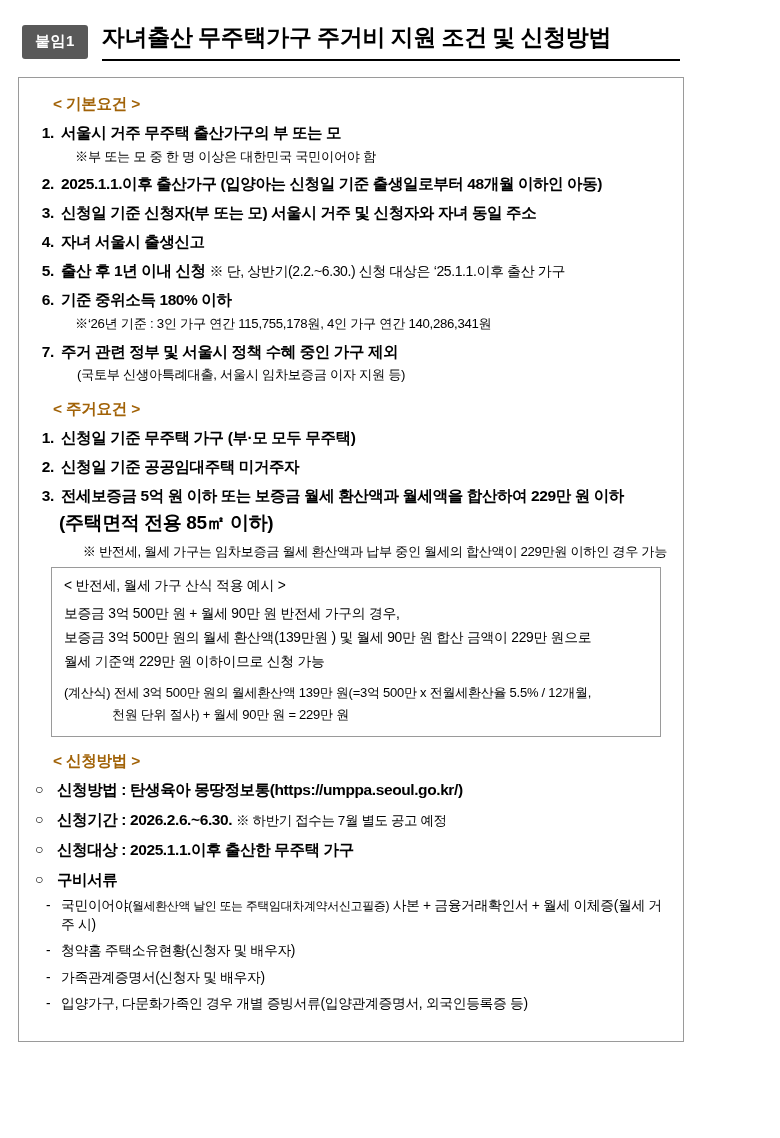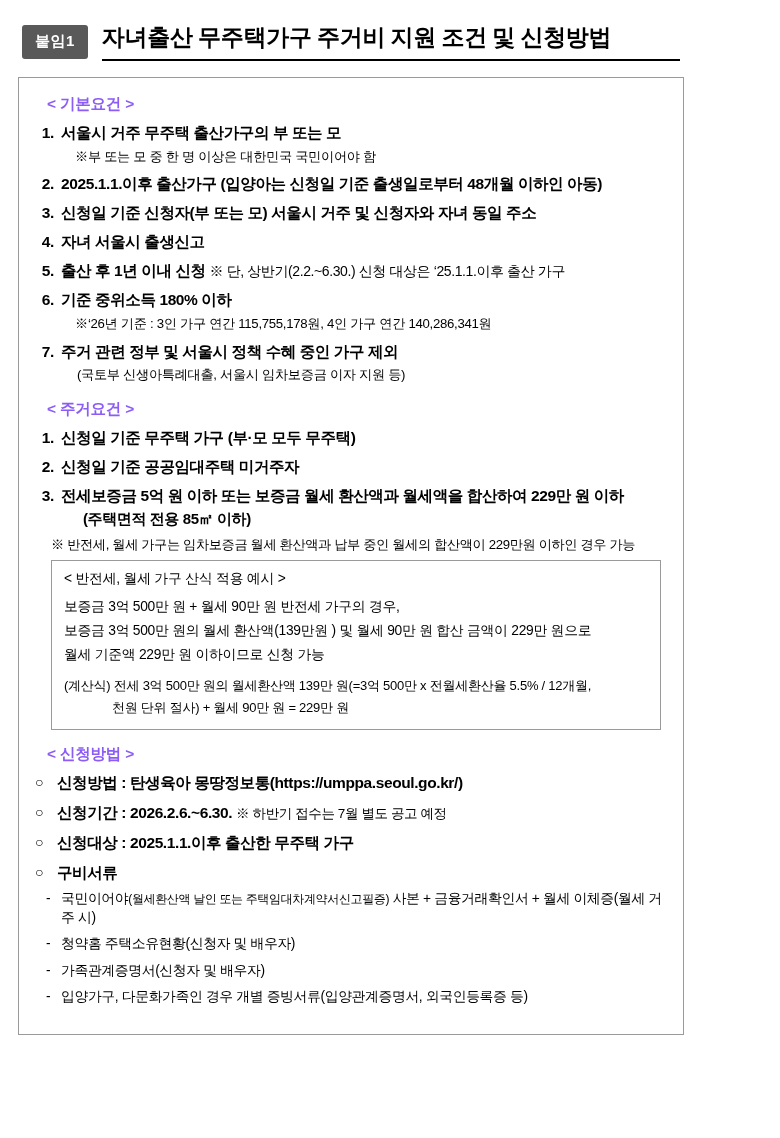--- a/index.html
+++ b/index.html
@@ -56,24 +56,24 @@
     border: 1px solid #9a9a9a;
     padding: 14px 16px 18px 16px;
   }
 
   .section {
     margin-bottom: 14px;
   }
   .section:last-child { margin-bottom: 0; }
 
   .section-title {
-    color: #8b5cf6;
+    color: #a16207;
     font-size: 15.5px;
     font-weight: bold;
-    margin: 2px 0 8px 12px;
+    margin: 2px 0 8px 18px;
     letter-spacing: -0.2px;
   }
 
   ol.num-list {
     list-style: none;
     margin: 0;
     padding: 0;
   }
   ol.num-list > li {
     margin-bottom: 8px;
@@ -103,30 +103,31 @@
   .sub-note {
     font-size: 13.2px;
     font-weight: normal;
     margin: 4px 0 0 40px;
     letter-spacing: -0.3px;
     line-height: 1.4;
   }
   .sub-note.indent2 { margin-left: 42px; }
 
   .cont-line {
-    font-size: 15px;
-    font-weight: bold;
-    margin: 3px 0 0 48px;
+    font-size: 19px;
+    font-weight: bold;
+    margin: 3px 0 0 24px;
     letter-spacing: -0.4px;
   }
 
   .note-star {
     font-size: 13.2px;
     margin: 7px 0 6px 16px;
     letter-spacing: -0.35px;
+    text-align: right;
   }
 
   
   .example-box {
     border: 1px solid #9a9a9a;
     padding: 9px 20px 11px 12px;
     margin: 0 6px 0 16px;
   }
   .example-title {
     font-size: 13.8px;

